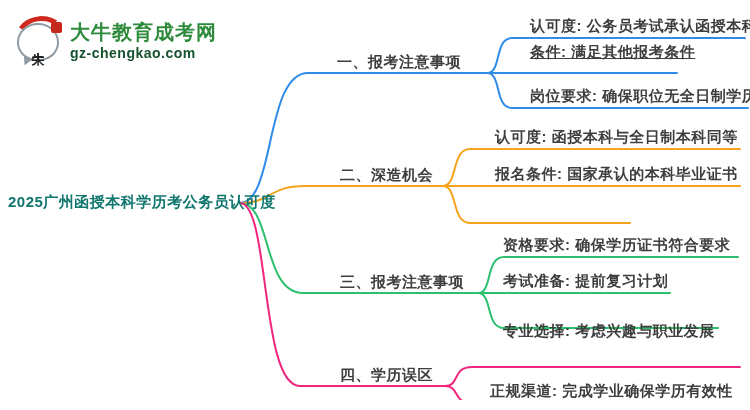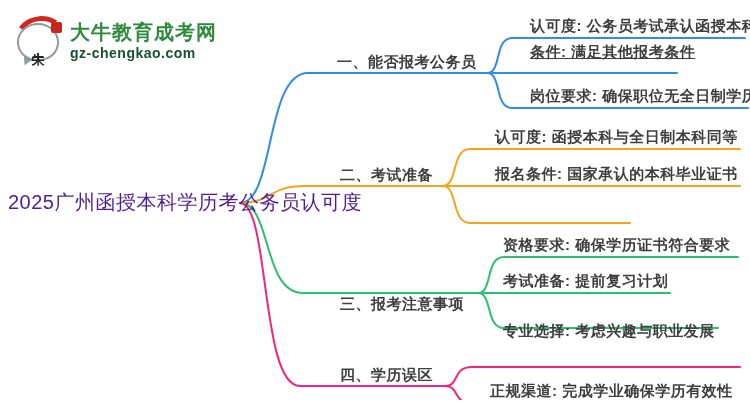--- a/index.html
+++ b/index.html
@@ -5,21 +5,21 @@
   html,body{margin:0;padding:0;background:#ffffff;}
   #canvas{
     position:relative;width:750px;height:400px;background:#ffffff;overflow:hidden;
     font-family:"Liberation Sans","DejaVu Sans",sans-serif;
   }
   svg.lines{position:absolute;left:0;top:0;width:750px;height:410px;}
   .node{
     position:absolute;font-size:15px;line-height:20px;color:#3e3e3e;
     white-space:nowrap;font-weight:600;letter-spacing:0.5px;
   }
-  .center-title{font-size:20px;font-weight:400;color:#4c1d95;}
+  .center-title{font-size:15px;font-weight:700;color:#0f766e;}
   
   .logo{position:absolute;left:14px;top:14px;display:flex;align-items:flex-start;}
   .logo-mark{position:relative;width:48px;height:52px;}
   .bubble{
     position:absolute;left:3px;top:9px;width:38px;height:34px;background:#fff;
     border:2px solid #8f9aa3;border-radius:50% 50% 48% 48%;
     display:flex;align-items:center;justify-content:center;
     font-weight:700;color:#222;font-size:13px;line-height:13px;
     writing-mode:vertical-rl;text-orientation:upright;letter-spacing:0;
   }
@@ -79,30 +79,30 @@
       <div class="seal"></div>
     </div>
     <div class="logo-text">
       <div class="site-name">大牛教育成考网</div>
       <div class="site-url">gz-chengkao.com</div>
     </div>
   </div>
 
   <div class="node center-title" style="left:8px;top:192px;">2025广州函授本科学历考公务员认可度</div>
 
-  <div class="node" style="left:337px;top:52px;">一、能否报考公务员</div>
+  <div class="node" style="left:337px;top:52px;">一、报考注意事项</div>
   <div class="node" style="left:530px;top:16px;">认可度: 公务员考试承认函授本科</div>
   <div class="node" style="left:530px;top:42px;text-decoration:underline;">条件: 满足其他报考条件</div>
   <div class="node" style="left:530px;top:86px;">岗位要求: 确保职位无全日制学历要求</div>
 
-  <div class="node" style="left:340px;top:165px;">二、考试准备</div>
+  <div class="node" style="left:340px;top:165px;">二、深造机会</div>
   <div class="node" style="left:495px;top:127px;">认可度: 函授本科与全日制本科同等</div>
   <div class="node" style="left:495px;top:164px;">报名条件: 国家承认的本科毕业证书</div>
 
-  <div class="node" style="left:340px;top:272px;margin-top:22px;">三、报考注意事项</div>
+  <div class="node" style="left:340px;top:272px;">三、报考注意事项</div>
   <div class="node" style="left:503px;top:235px;">资格要求: 确保学历证书符合要求</div>
   <div class="node" style="left:503px;top:271px;">考试准备: 提前复习计划</div>
   <div class="node" style="left:503px;top:306px;margin-top:15px;">专业选择: 考虑兴趣与职业发展</div>
 
   <div class="node" style="left:340px;top:365px;">四、学历误区</div>
   <div class="node" style="left:490px;top:381px;">正规渠道: 完成学业确保学历有效性</div>
 
 </div>
 
 </body></html>

